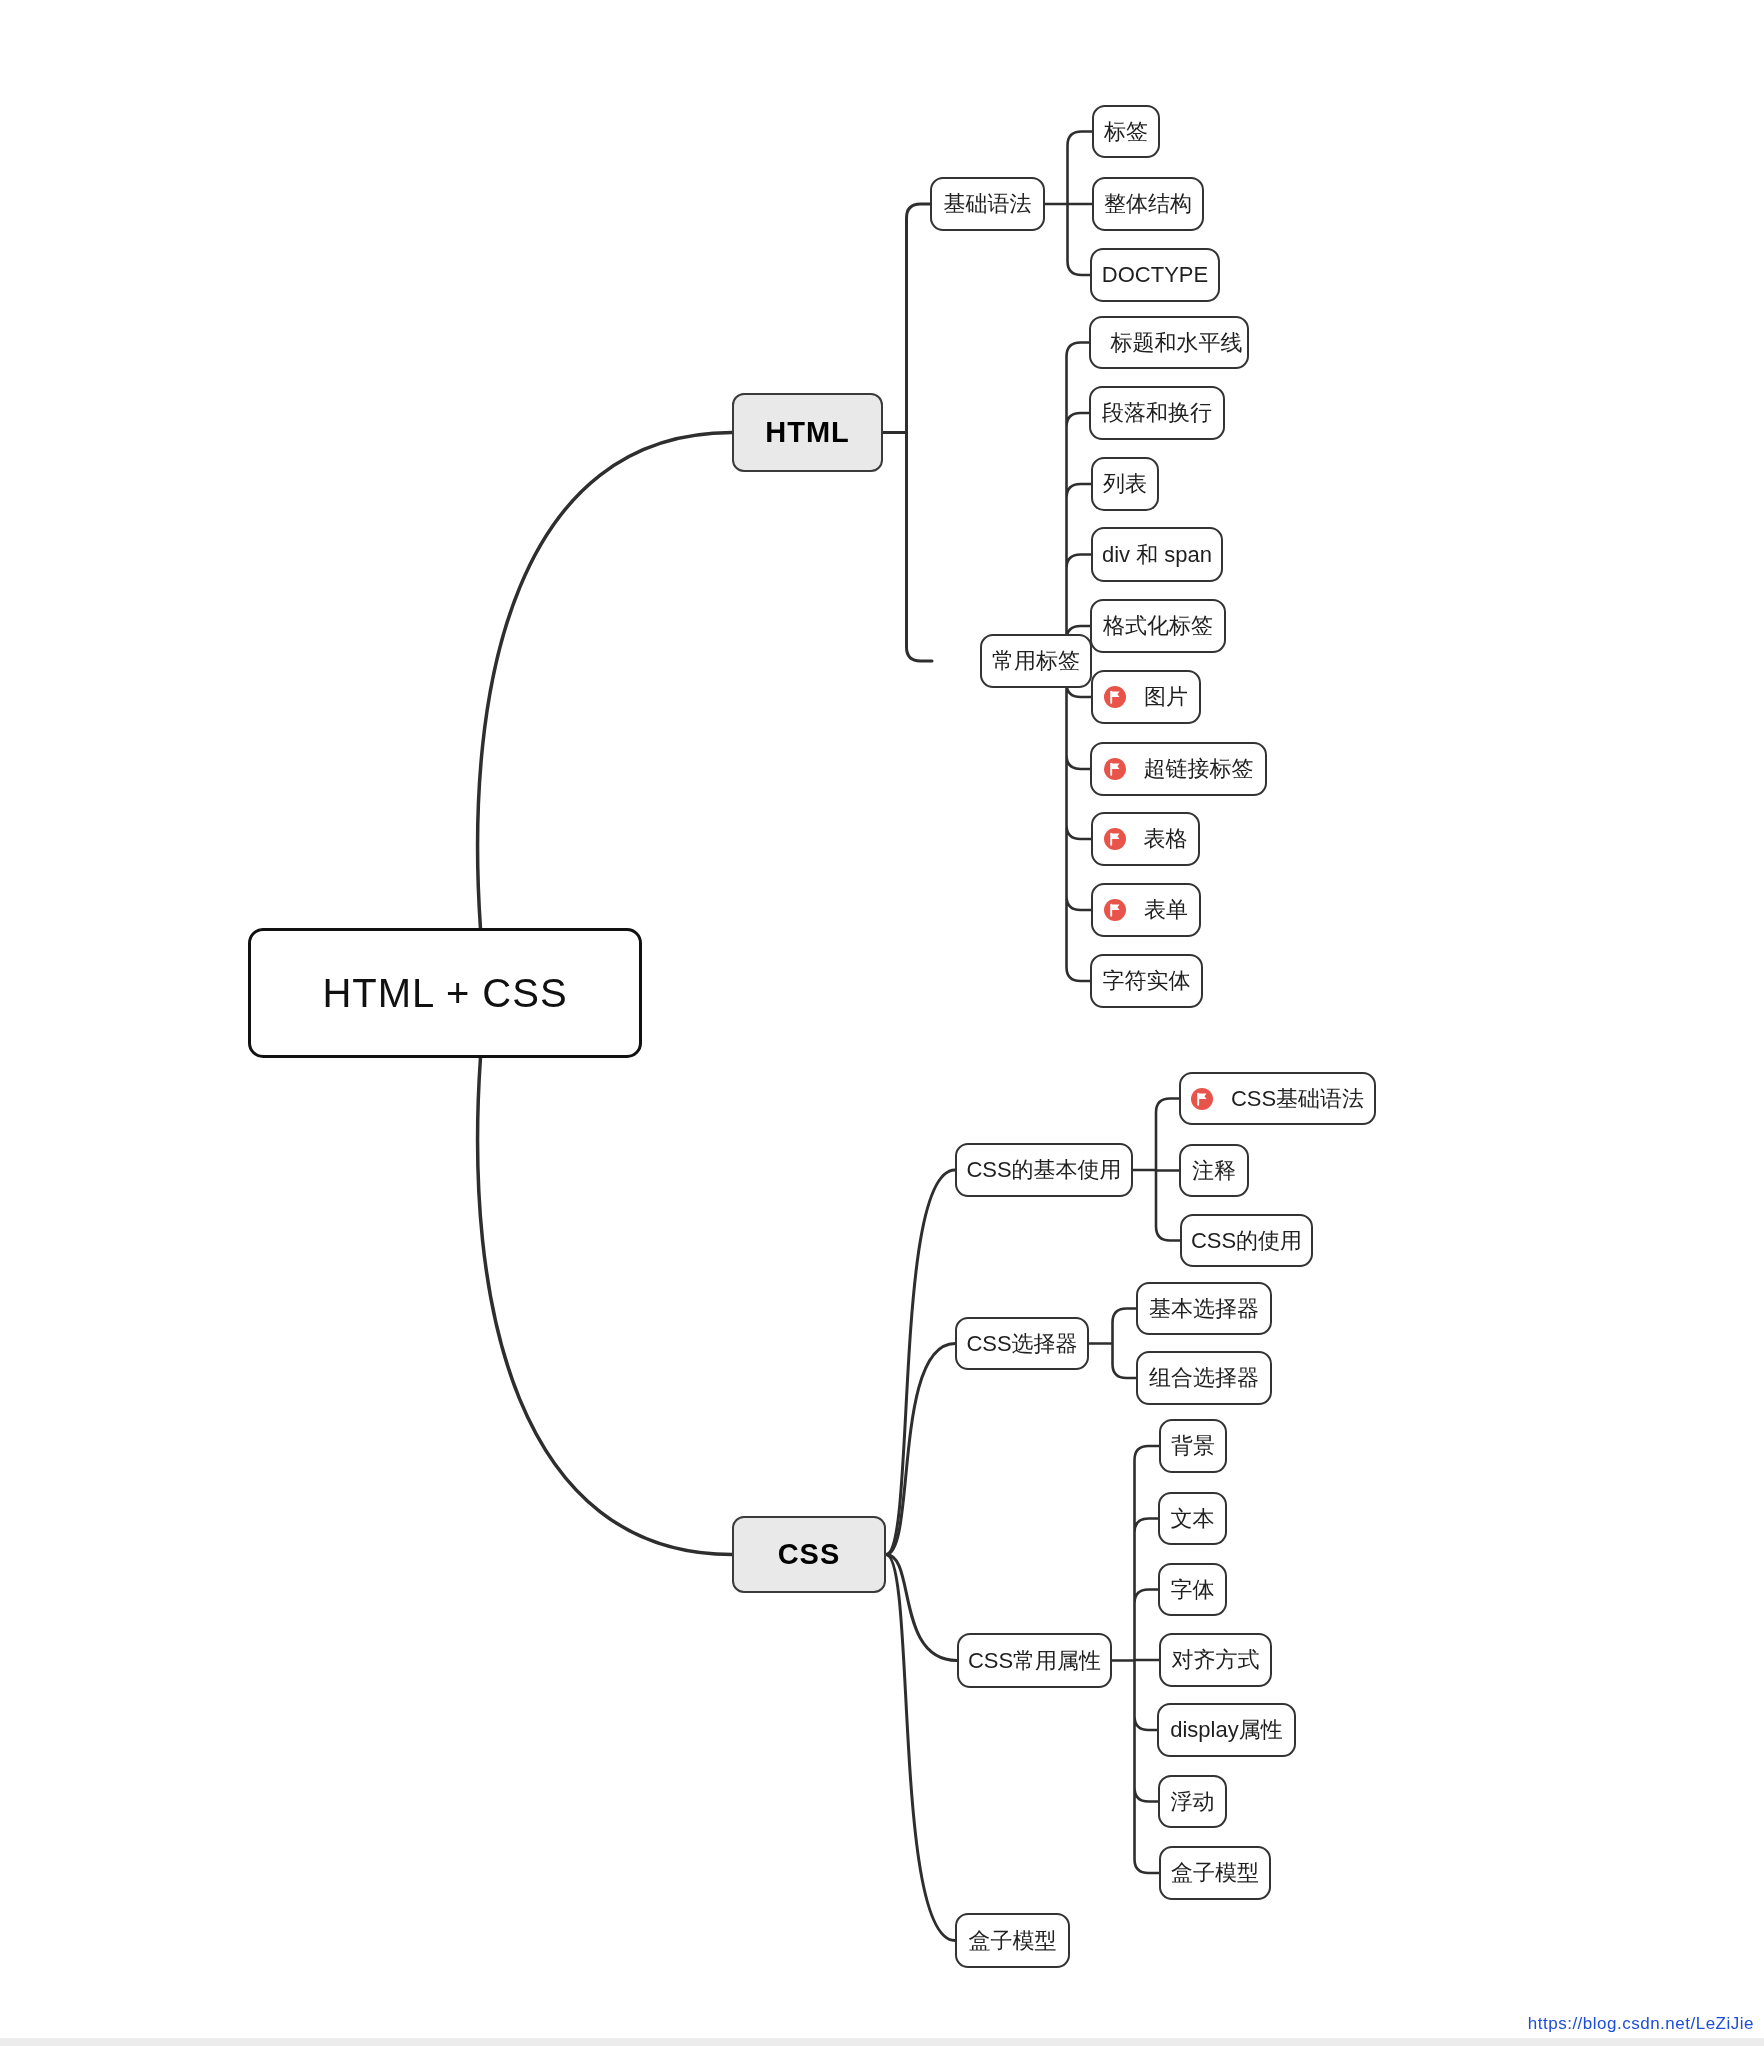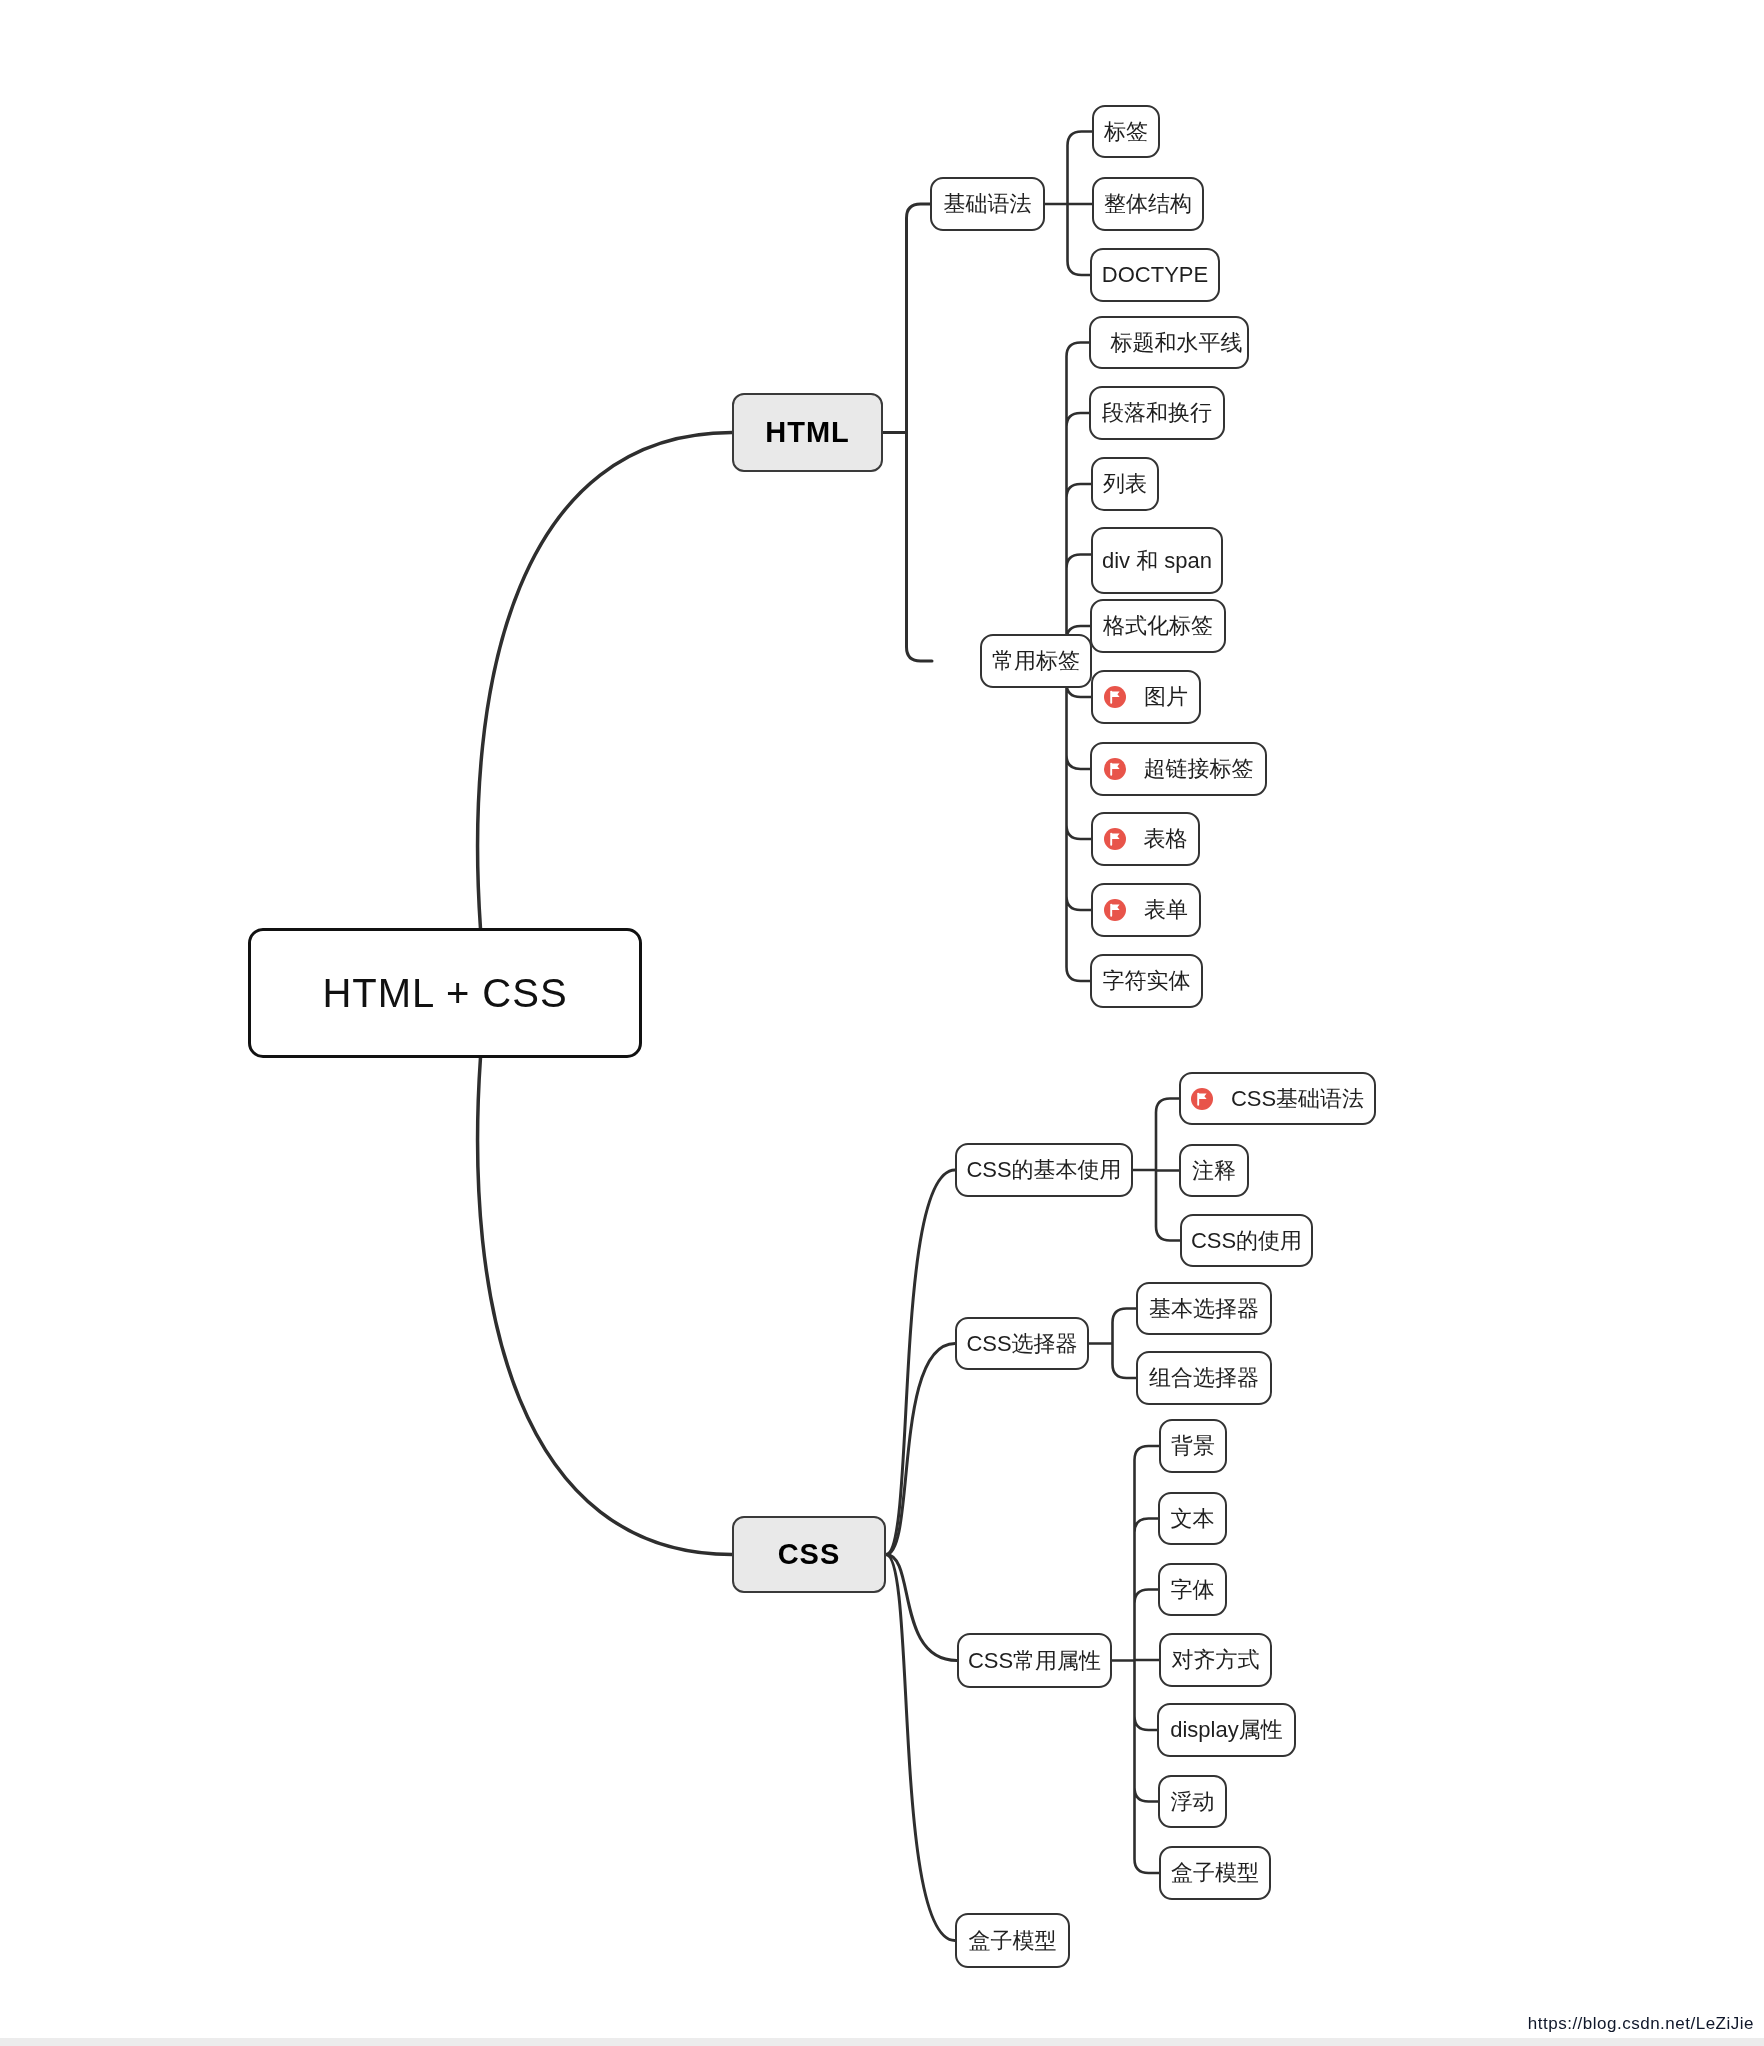--- a/index.html
+++ b/index.html
@@ -14,21 +14,21 @@
     display:flex;align-items:center;justify-content:center;gap:18px;
     background:#ffffff;border:2.5px solid #333333;border-radius:13px;
     color:#1f1f1f;font-size:22px;white-space:nowrap;cursor:default;
   }
   .node.root{border-width:3px;border-color:#111111;border-radius:15px;font-size:40px;letter-spacing:1px;color:#111;}
   .node.branch{background:#e9e9e9;border-color:#3a3a3a;font-weight:bold;font-size:29px;letter-spacing:1px;color:#000000;border-radius:12px;}
   .node .flag{flex:0 0 auto;display:block;}
   .node .lbl{display:block;}
   #watermark{
     position:absolute;right:10px;bottom:12px;z-index:3;
-    font-size:17px;color:#0f172a;letter-spacing:.5px;
+    font-size:17px;color:#1d4ed8;letter-spacing:.5px;
   }
   #footer-strip{
     position:absolute;left:0;right:0;bottom:0;height:8px;background:#ececec;z-index:1;
   }
 </style>
 </head>
 <body>
 
 <div id="stage">
   <svg id="edges" width="1764" height="2046">
@@ -75,21 +75,21 @@
     </div>
     <div class="node topic" style="left: 1089px; top: 316px; width: 160px; height: 53px; padding-left: 15px;">
       <span class="lbl">标题和水平线</span>
     </div>
     <div class="node topic" style="left: 1089px; top: 386px; width: 136px; height: 54px;">
       <span class="lbl">段落和换行</span>
     </div>
     <div class="node topic" style="left: 1091px; top: 457px; width: 68px; height: 54px;">
       <span class="lbl">列表</span>
     </div>
-    <div class="node topic" style="left: 1091px; top: 527px; width: 132px; height: 67px; text-align: center;">
+    <div class="node topic" style="left: 1091px; top: 527px; width: 132px; height: 55px; text-align: center;">
       <span class="lbl">div 和 span</span>
     </div>
     <div class="node topic" style="left: 1090px; top: 599px; width: 136px; height: 54px;">
       <span class="lbl">格式化标签</span>
     </div>
     <div class="node topic" style="left: 1091px; top: 670px; width: 110px; height: 54px;">
       <svg class="flag" width="22" height="22" viewBox="0 0 22 22">
   <circle cx="11" cy="11" r="11" fill="#e8544a"></circle>
   <path d="M7.2 16.8 V5.6" stroke="#ffffff" stroke-width="1.9" stroke-linecap="round" fill="none"></path>
   <path d="M7.2 5.4 H15.6 L13.4 8.2 L15.6 11 H7.2 Z" fill="#ffffff"></path>

